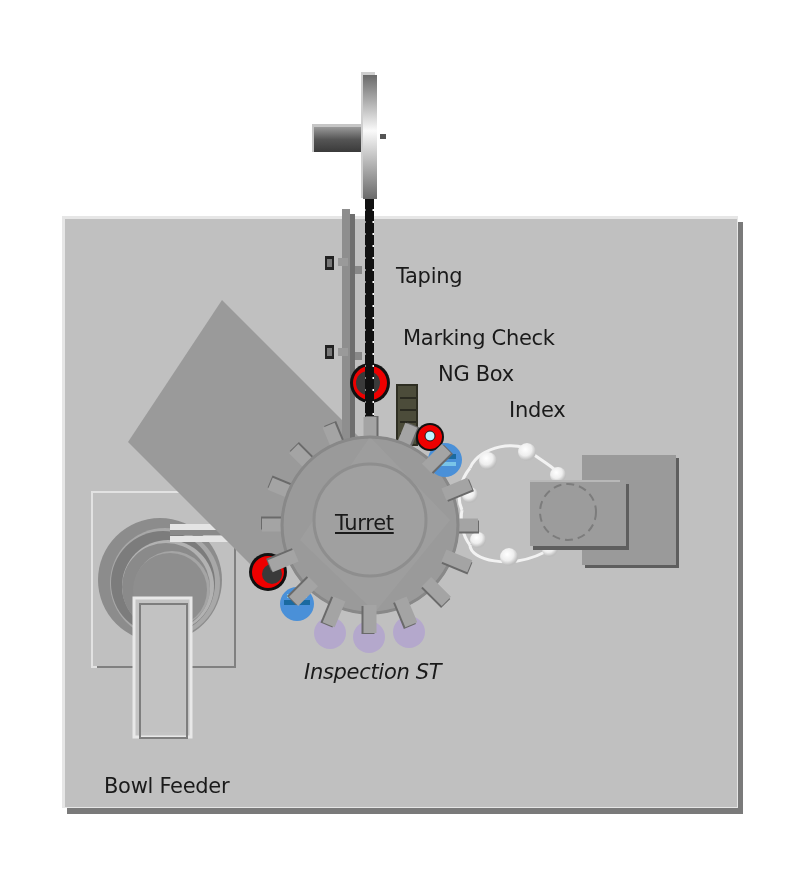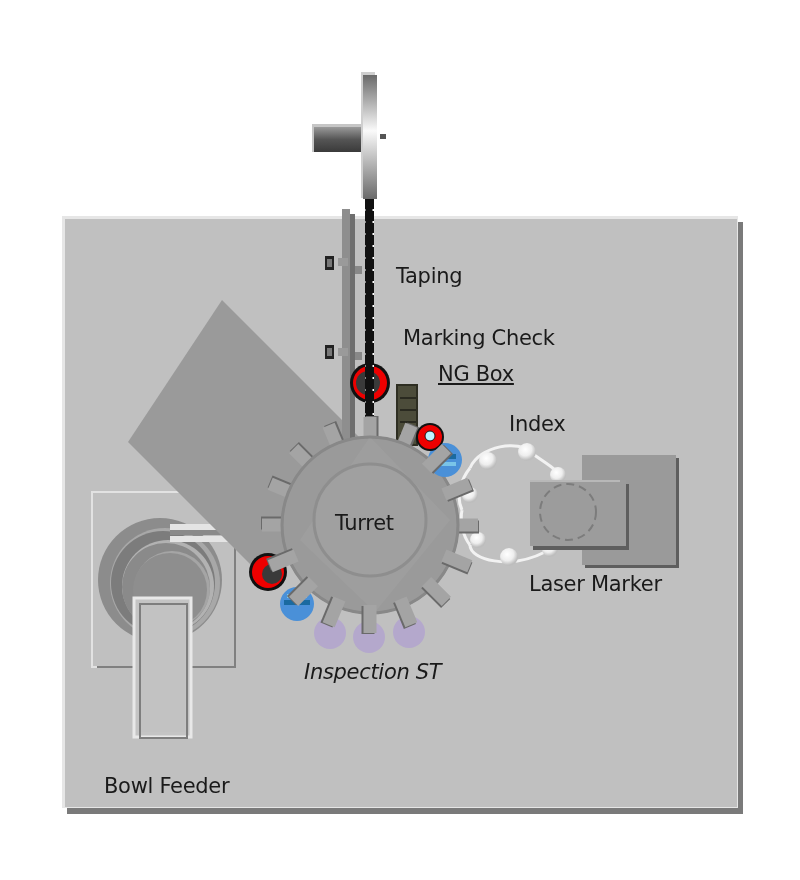--- a/index.html
+++ b/index.html
@@ -238,19 +238,18 @@
         <g transform="translate(283.15532394393904,560.9722426423184) rotate(157.5)">
           <rect x="-13" y="-4.5" width="28" height="13" fill="#6a6a6a"></rect>
           <rect x="-14" y="-6.5" width="28" height="13" fill="#a4a4a4"></rect>
         </g>
       </g>
 </svg>
 
 
 <div class="label" style="left:396px; top:264px;">Taping</div>
 <div class="label" style="left:403px; top:326px;">Marking Check</div>
-<div class="label" style="left:438px; top:362px;text-decoration:underline;">NG Box</div>
-<div class="label" style="left:509px; top:398px;margin-top:14px;">Index</div>
-<div class="label" style="left:335px; top:511px;">Turret</div>
-<div class="label" style="left:529px; top:572px;">Laser Marker</div>
+<div class="label" style="left:438px; top:362px;">NG Box</div>
+<div class="label" style="left:509px; top:398px;">Index</div>
+<div class="label" style="left:335px; top:511px;text-decoration:underline;">Turret</div>
 <div class="label" style="left:304px; top:660px;font-style:italic;">Inspection ST</div>
 <div class="label" style="left:104px; top:742px;margin-top:32px;">Bowl Feeder</div>
 </div>
 
 </body></html>

